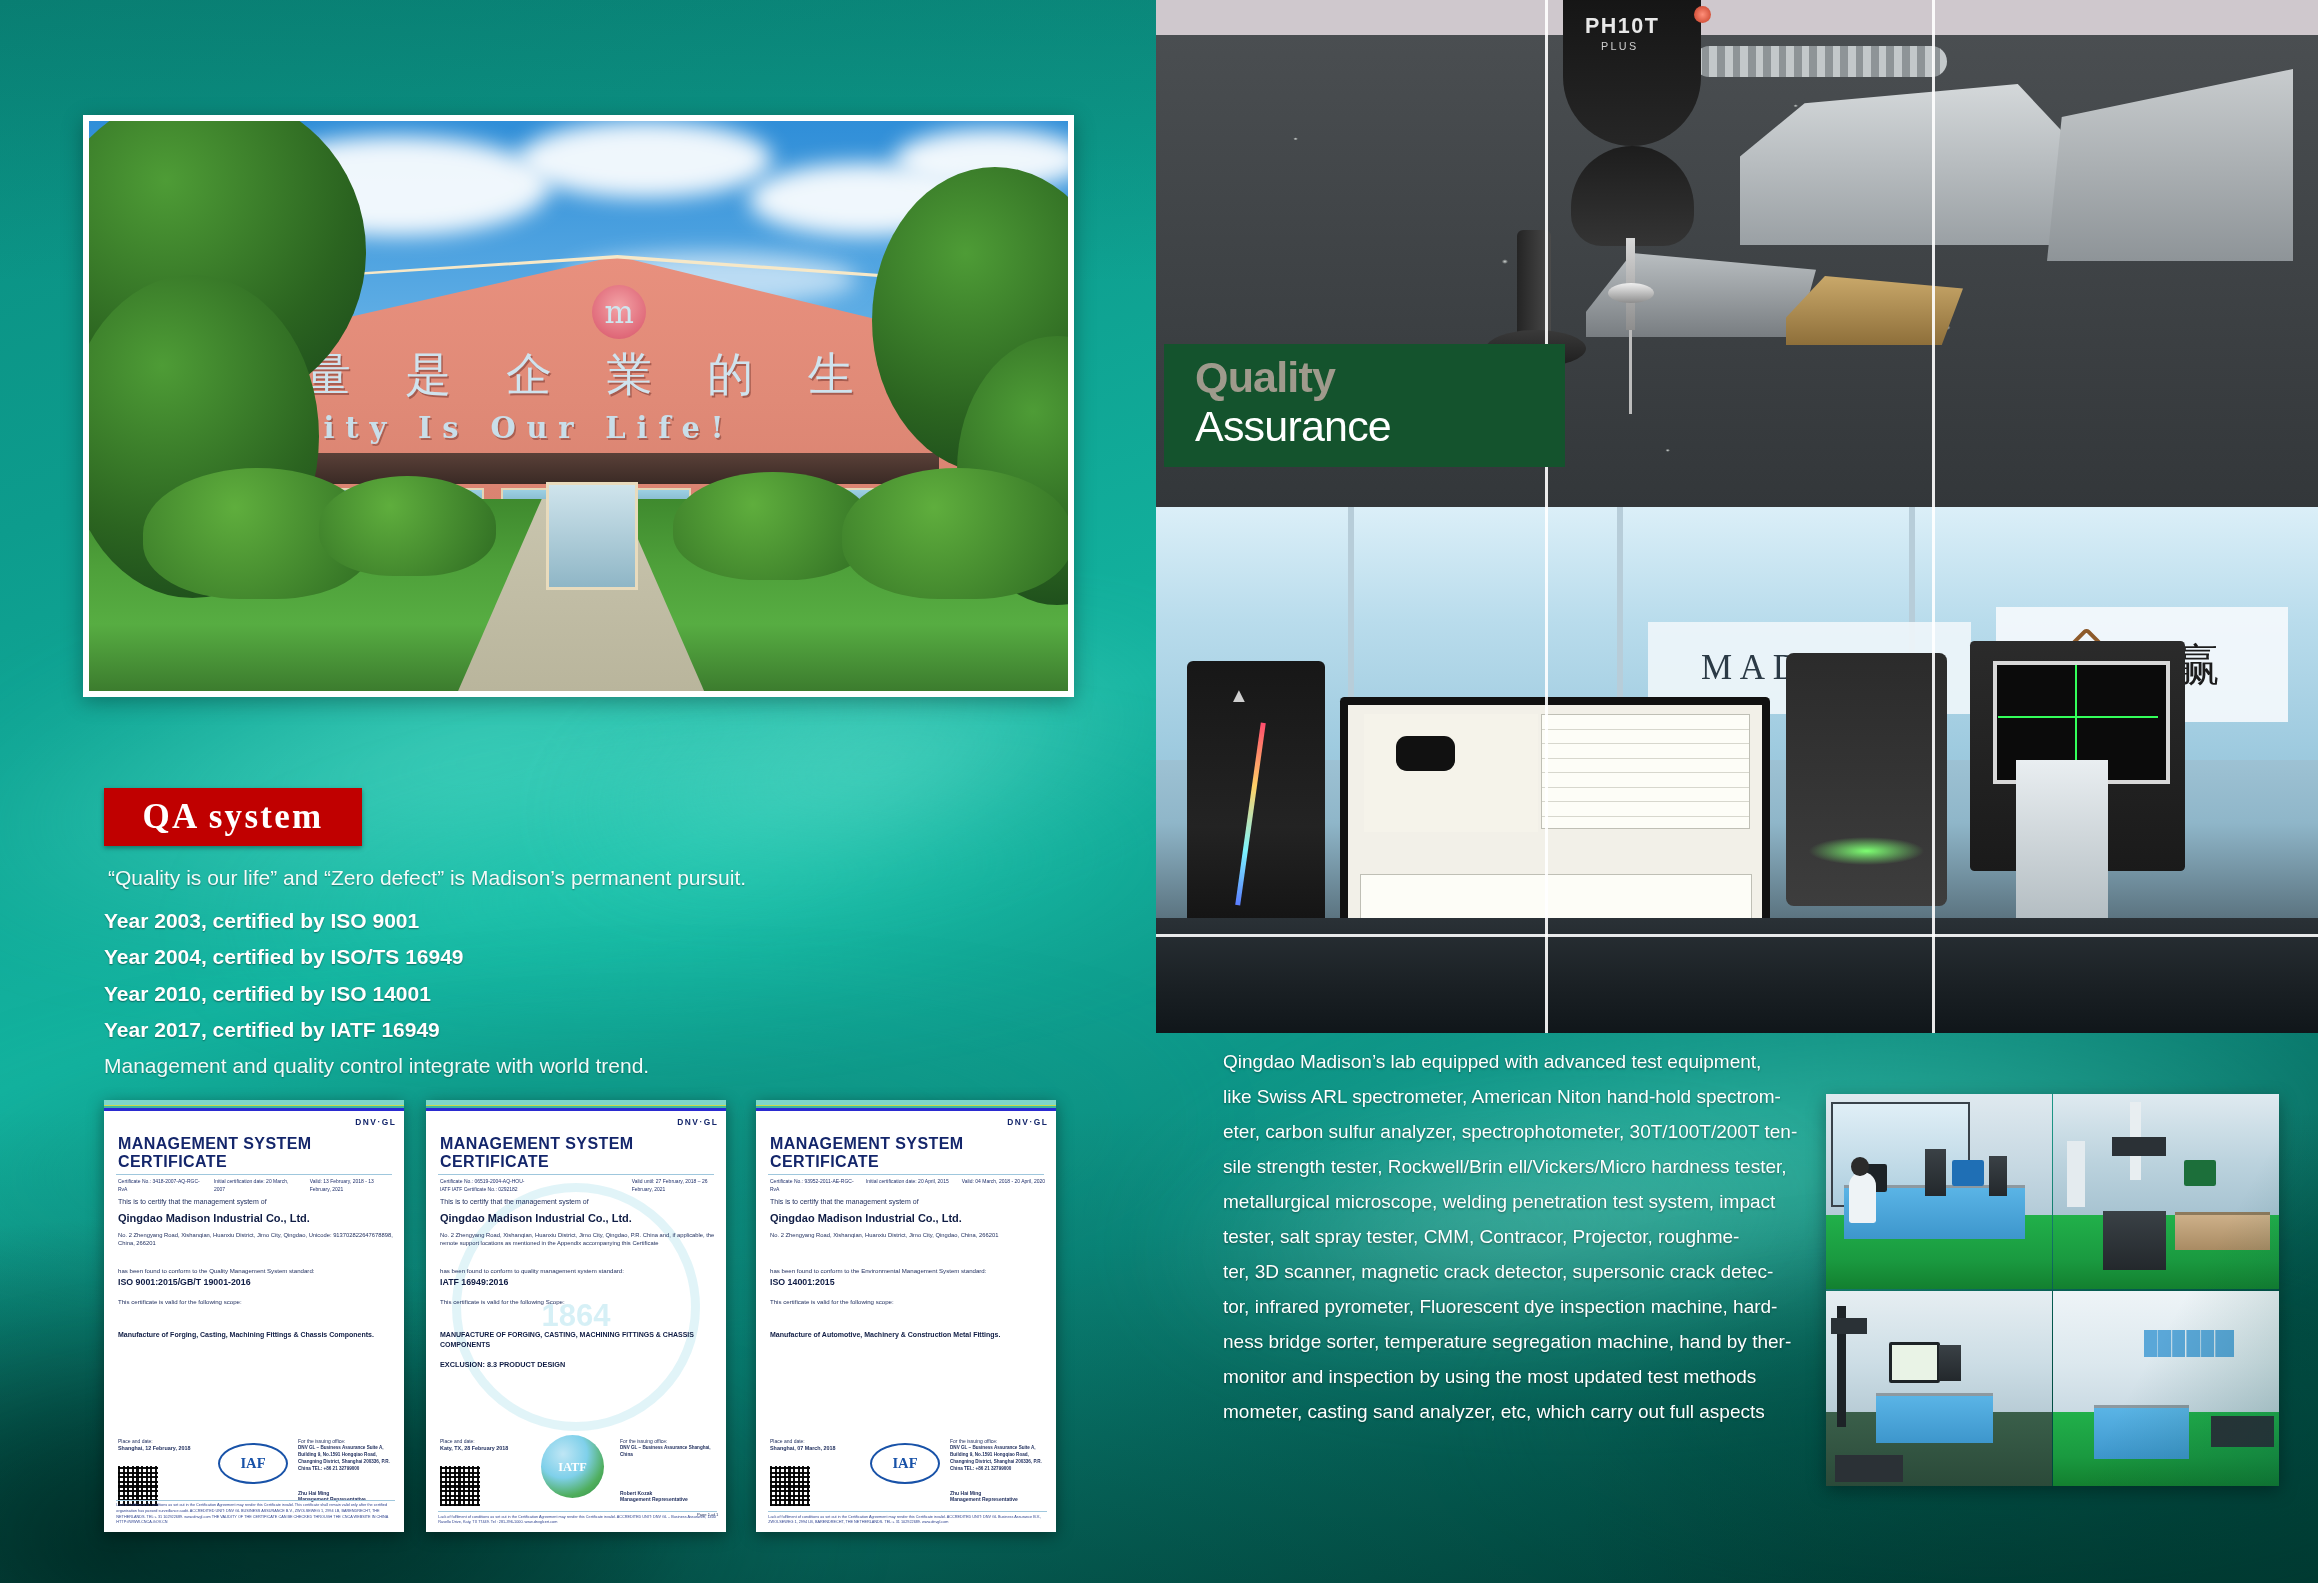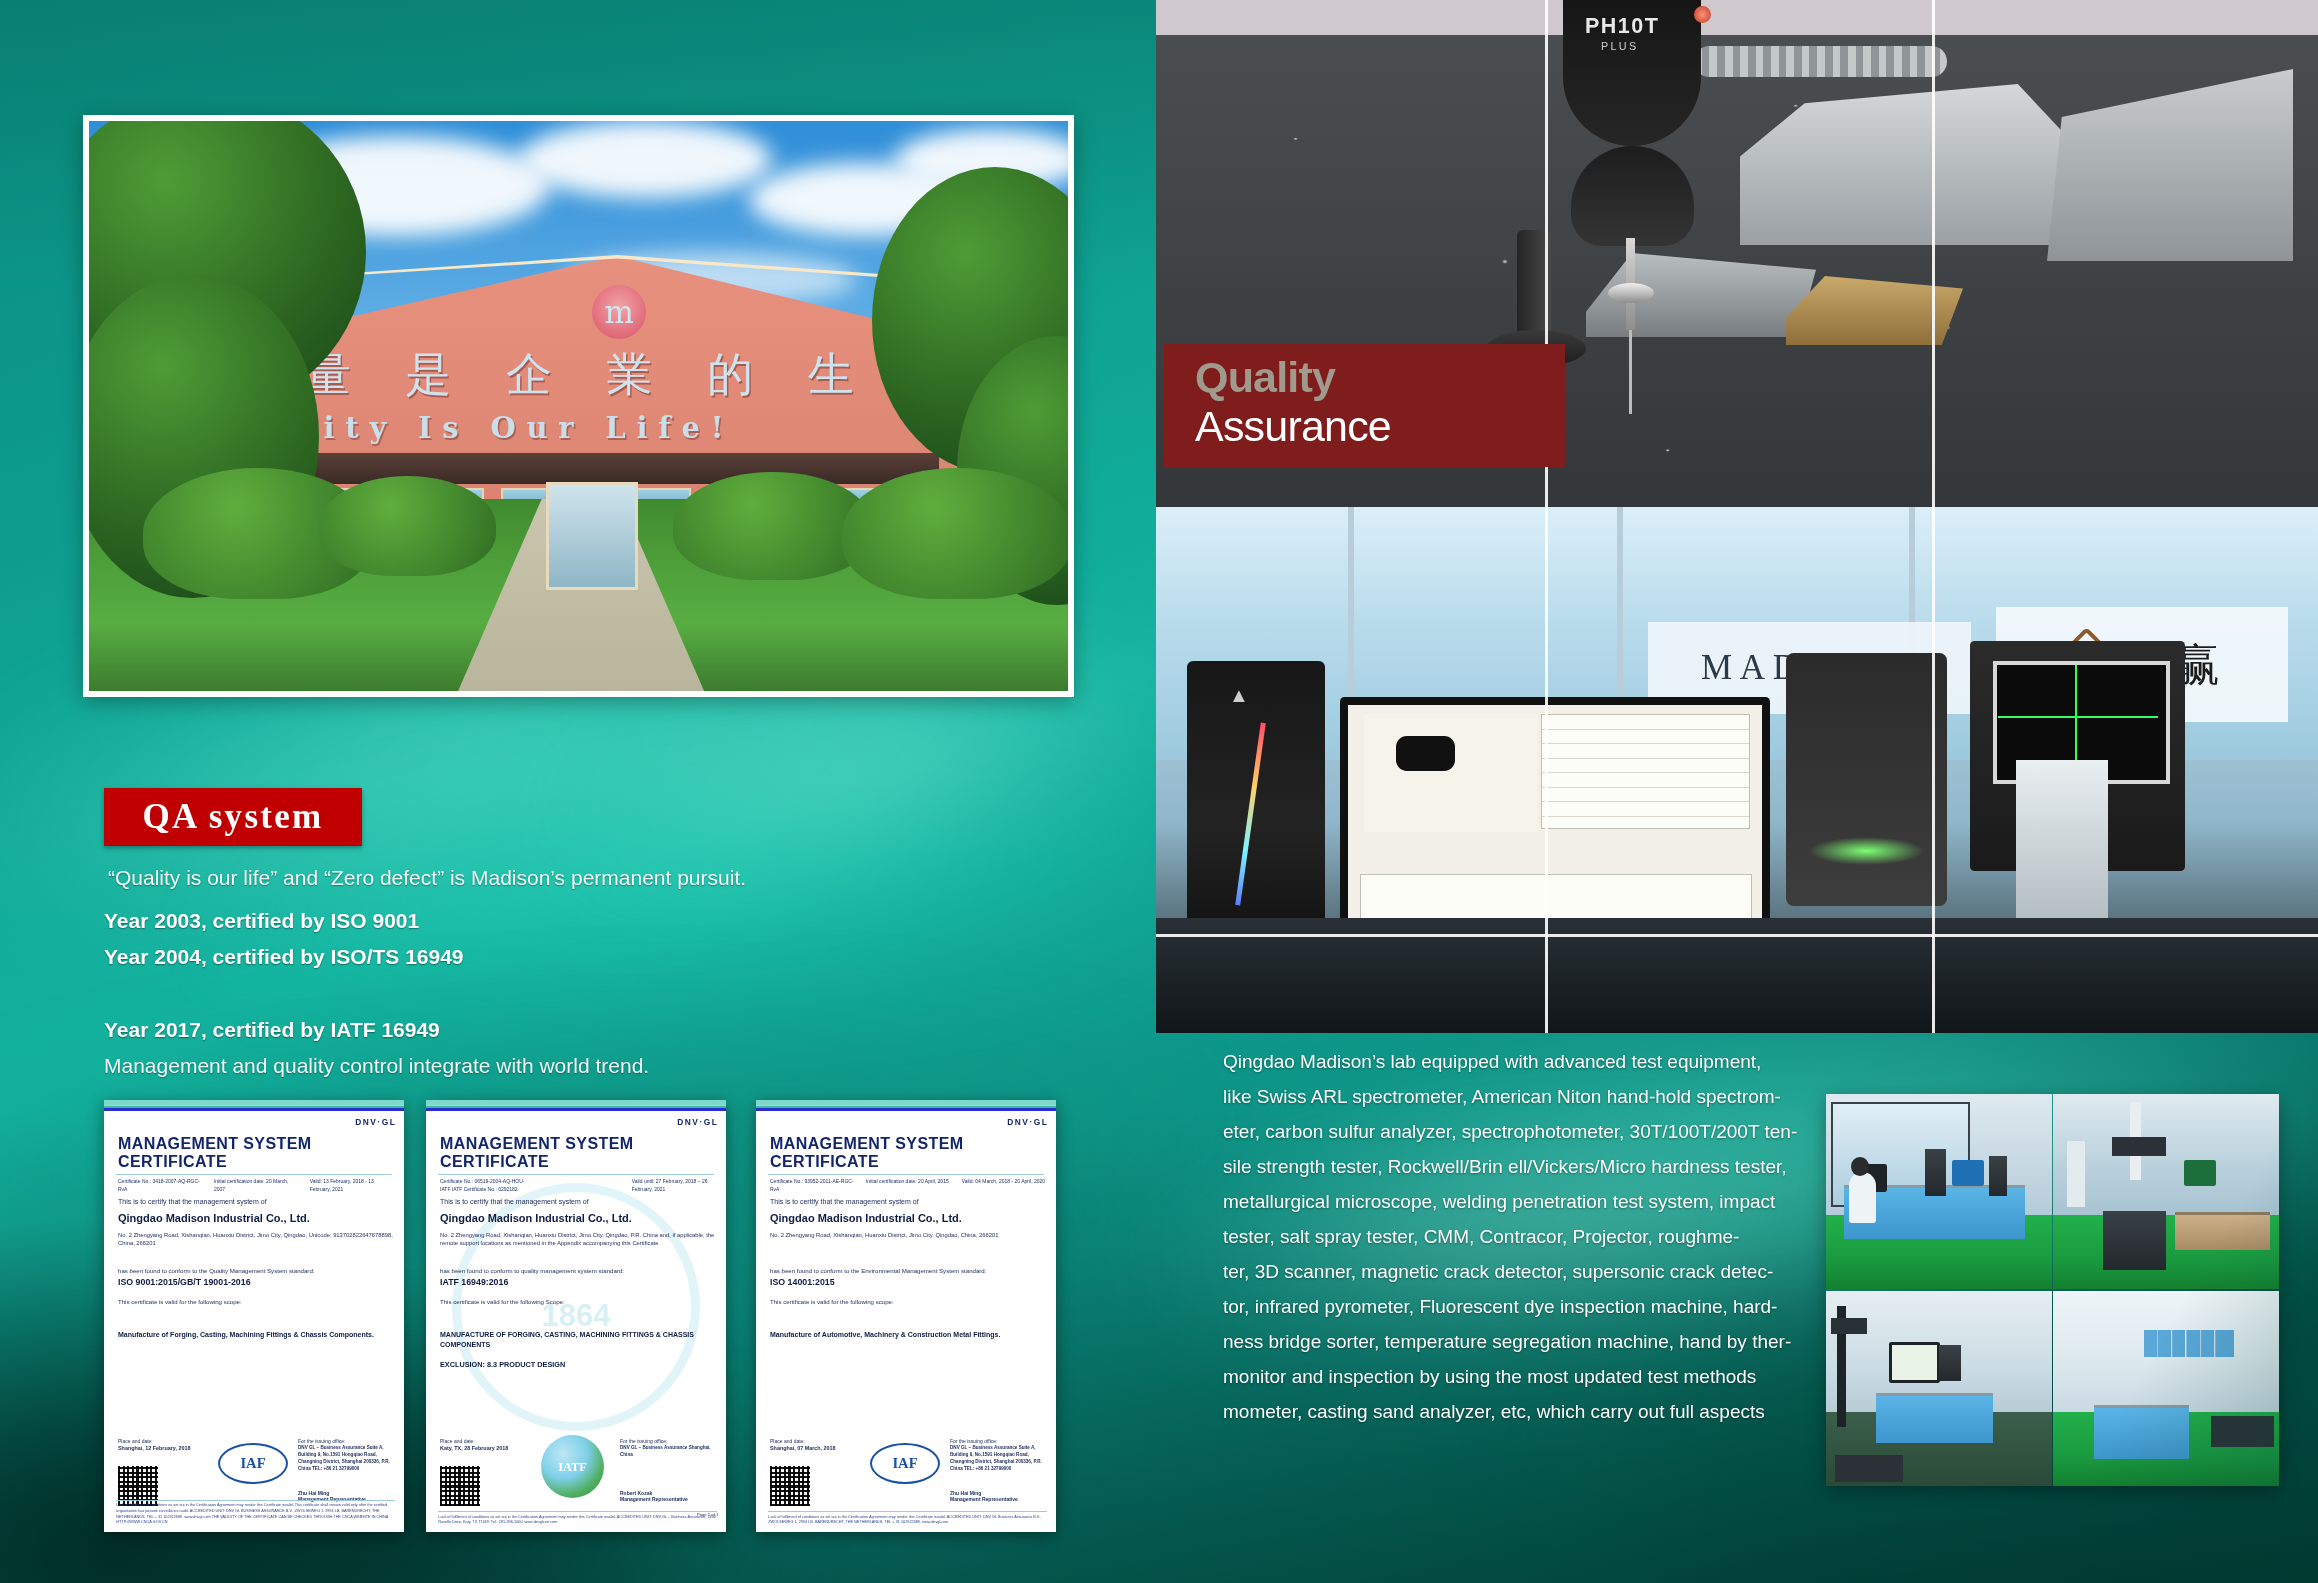--- a/index.html
+++ b/index.html
@@ -115,21 +115,21 @@
   .shaft{position:absolute;left:538px;top:46px;width:253px;height:31px;border-radius:15.4px;
     background:repeating-linear-gradient(90deg,#c3c8ca 0 7.7px,#8e9497 7.7px 15.4px);}
   .part{position:absolute;left:430px;top:253px;width:230px;height:84px;background:linear-gradient(180deg,#b9bec1,#787d81);
     clip-path:polygon(0% 70%,20% 0%,100% 20%,92% 100%,0% 100%);}
   .part2{position:absolute;left:630px;top:276px;width:177px;height:69px;background:linear-gradient(180deg,#c9a86a,#8e6f3a);
     clip-path:polygon(0% 60%,22% 0%,100% 18%,88% 100%,0% 100%);}
   .gridline-v{position:absolute;top:0;width:3.1px;height:100%;background:rgba(255,255,255,.9);}
   .gridline-h{position:absolute;left:0;width:100%;height:3.1px;background:rgba(255,255,255,.9);}
 
   
-  #qabox{position:absolute;left:1164px;top:344px;width:401px;height:123px;background:#7f1d1d;z-index:5;}
+  #qabox{position:absolute;left:1164px;top:344px;width:401px;height:123px;background:#14532d;z-index:5;}
   .qa-q{position:absolute;left:31px;top:9.2px;font-size:43px;font-weight:700;color:#9f9a8c;font-family:"Liberation Sans",sans-serif;letter-spacing:-0.8px;}
   .qa-a{position:absolute;left:31px;top:58px;font-size:43px;font-weight:400;color:#ffffff;font-family:"Liberation Sans",sans-serif;letter-spacing:-0.8px;}
 
   
   .lab{position:absolute;left:0;top:507px;width:100%;height:526px;
     background:linear-gradient(180deg,#cfe4ee 0%,#b3d3e3 30%,#8fb6c9 60%,#1d2429 100%);overflow:hidden;}
   .lab-glass{position:absolute;left:0;top:0;width:100%;height:253px;
     background:linear-gradient(180deg,#dbeff8 0%,#b9dcec 45%,#9cc9de 100%);}
   .lab-mullion{position:absolute;top:0;width:6.1px;height:253px;background:#b7cdd9;}
   .lab-desk{position:absolute;left:0;bottom:0;width:100%;height:115px;
@@ -369,20 +369,21 @@
     <div class="qa-q">Quality</div>
     <div class="qa-a">Assurance</div>
   </div>
 
   <div id="qatitle">
     <span>QA  system</span>
   </div>
   <div id="lead">“Quality is our life”  and  “Zero defect”  is Madison’s permanent pursuit.</div>
   <div class="cert-line" style="top:909px;">Year 2003, certified by ISO 9001</div>
   <div class="cert-line" style="top:945px;">Year 2004, certified by ISO/TS 16949</div>
+  <div class="cert-line" style="top:982px;">Year 2010, certified by ISO 14001</div>
   <div class="cert-line" style="top:1018px;">Year 2017, certified by IATF 16949</div>
   <div id="mgmtline">Management and quality control integrate with world trend.</div>
 
   <div class="cert" style="left:104px;">
     <div class="cert-stripes"></div>
     <div class="cert-dnv">DNV·GL</div>
     <div class="cert-h1">MANAGEMENT SYSTEM CERTIFICATE</div>
     <div class="cert-rule"></div>
     <div class="cert-meta">
       <div>Certificate No.:

